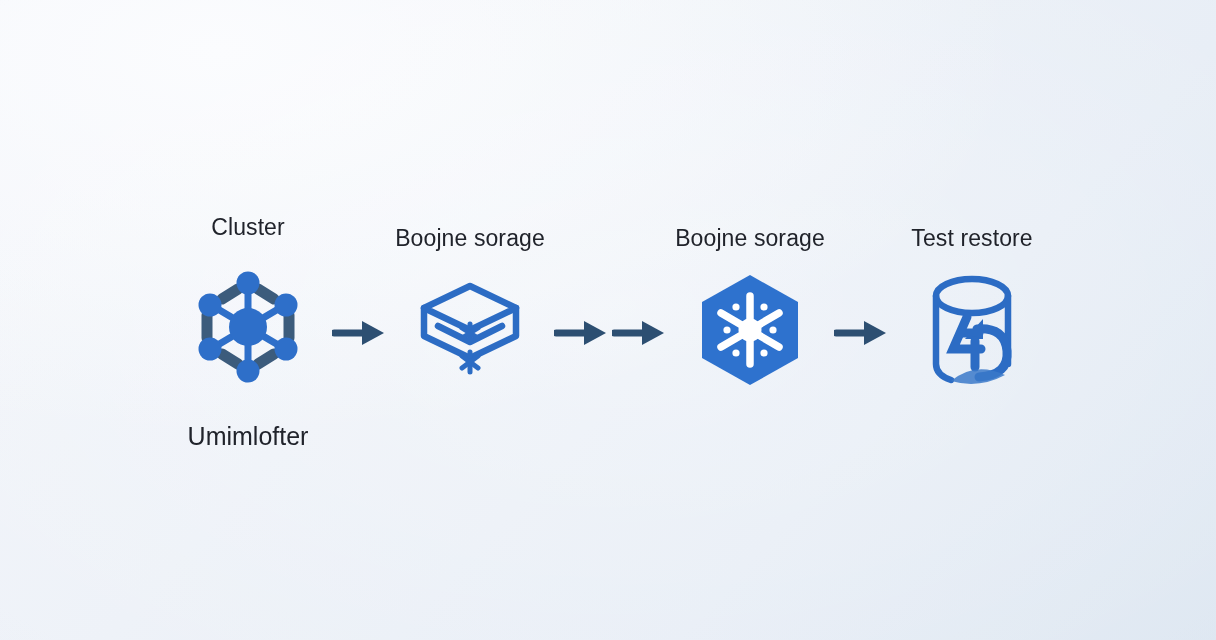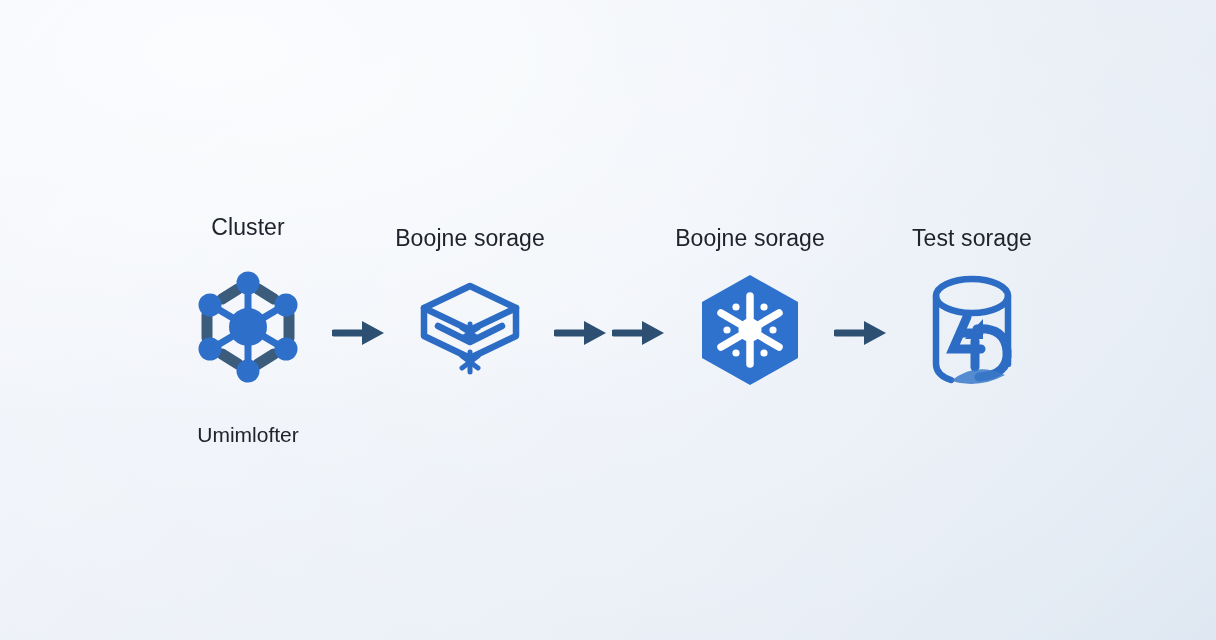--- a/index.html
+++ b/index.html
@@ -62,21 +62,21 @@
     justify-content:center;
   }
 
   .icon-wrap svg { display:block; overflow:visible; }
 
   .sub-label {
     position:absolute;
     top:208px;
     left:50%;
     transform:translateX(-50%);
-    font-size:21px;
+    font-size:25px;
     line-height:1;
     color:#20232b;
     white-space:nowrap;
   }
 
   
   .step.lead .step-label { margin-top:0; }
   .step.lead .icon-wrap  { margin-top:26px; }
   .step.trail .step-label { margin-top:11px; }
   .step.trail .icon-wrap  { margin-top:18px; }
@@ -201,21 +201,21 @@
   </div>
 
   <div class="arrow">
     <svg width="54" height="30" viewBox="0 0 54 30">
       <path d="M2 15 H33" stroke="#2D4F72" stroke-width="7" stroke-linecap="round"></path>
       <path d="M30 3 L52 15 L30 27 Z" fill="#2D4F72"></path>
     </svg>
   </div>
 
   <div class="step trail">
-    <div class="step-label">Test sorage</div>
+    <div class="step-label">Test restore</div>
     <div class="icon-wrap">
       <svg width="110" height="118" viewBox="0 0 110 118">
         <g fill="none" stroke="#2C6CC4" stroke-width="6.5" stroke-linecap="round" stroke-linejoin="round">
           <ellipse cx="55" cy="25" rx="36" ry="17"></ellipse>
           <path d="M19 25 L19 93 Q19 104 34 109"></path>
           <path d="M91 25 L91 93"></path>
         </g>
         <path d="M60 58 Q88 56 90 80 Q92 104 62 106" fill="none" stroke="#2C6CC4" stroke-width="9" stroke-linecap="round"></path>
         <path d="M66 48 L66 68 L48 68 Z" fill="#2C6CC4"></path>
         <g fill="none" stroke="#2C6CC4" stroke-width="9" stroke-linecap="round">

